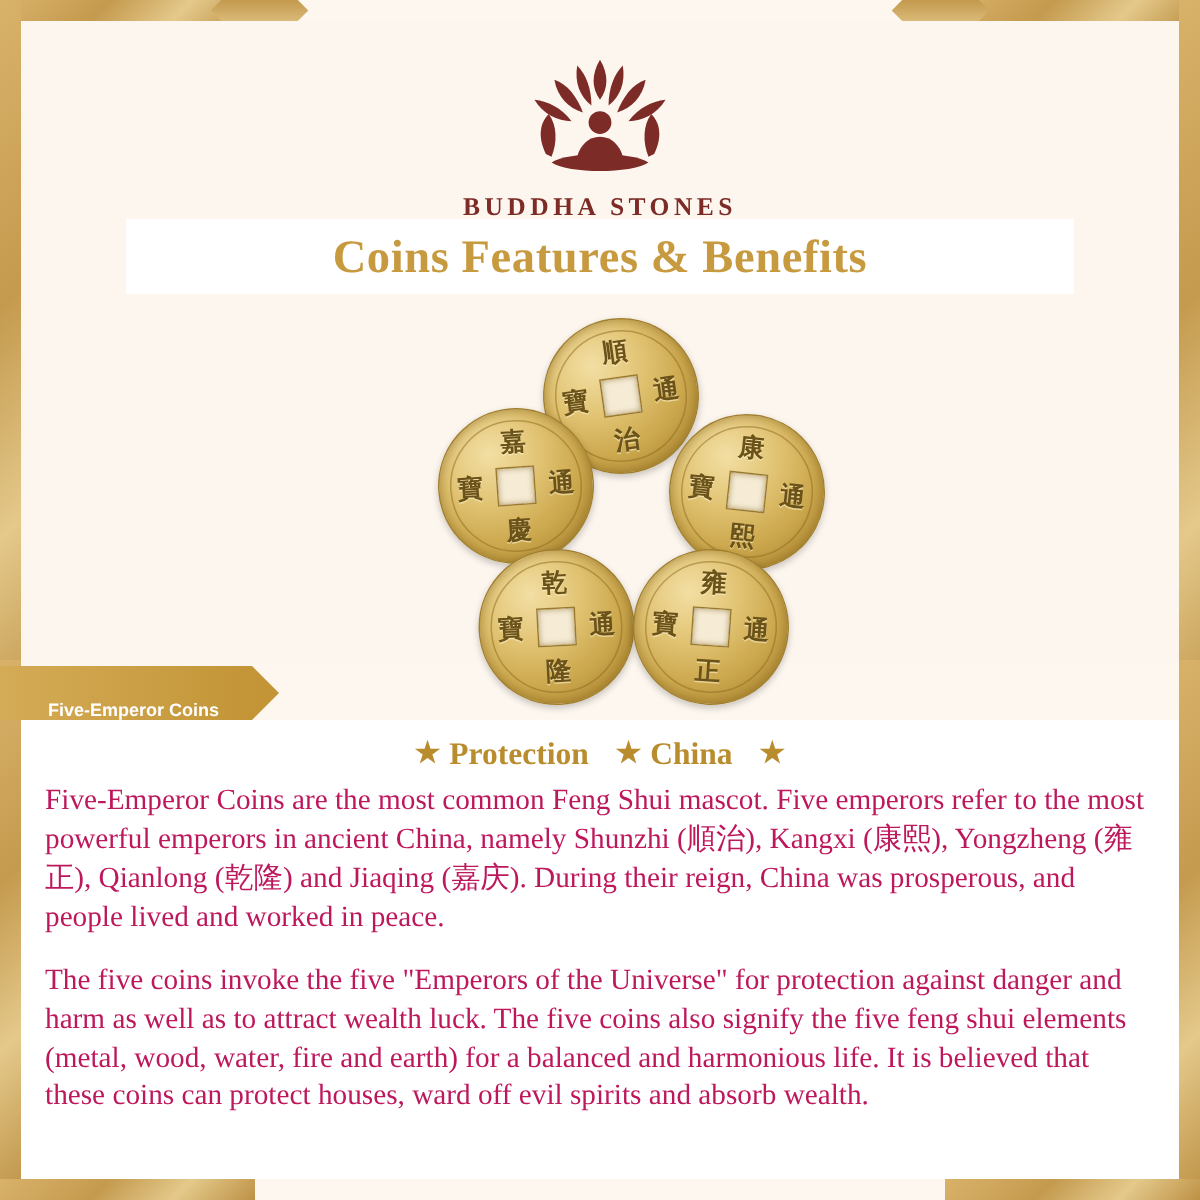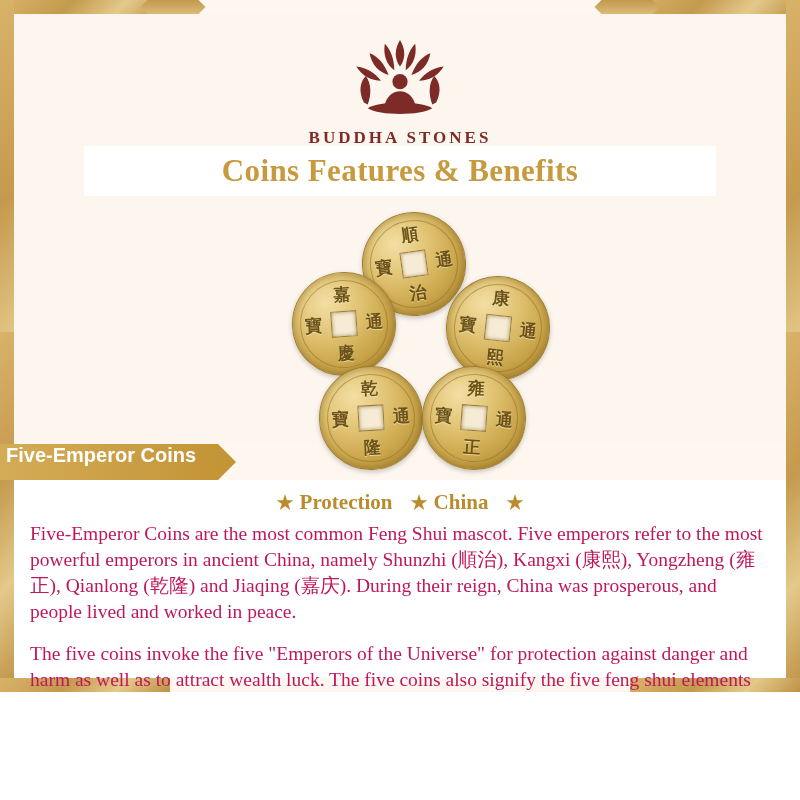--- a/index.html
+++ b/index.html
@@ -4,21 +4,21 @@
 <style>
   * { box-sizing: border-box; margin: 0; padding: 0; }
   html, body {
     width: 800px; height: 800px;
     font-family: "Liberation Sans", sans-serif;
     background: #ffffff;
     overflow: hidden;
   }
   .page {
     position: relative;
-    width: 800px; height: 692px;
+    width: 800px; height: 800px;
     background: #fdf7f0;
     overflow: hidden;
   }
   
   .frame-corner {
     position: absolute;
     background: linear-gradient(135deg, #d9b26a, #c49a4e 40%, #e4c98b 70%, #bd9144);
     z-index: 1;
   }
   .fc-top-left-h { left: 0; top: 0; width: 170px; height: 14px; }
@@ -123,28 +123,28 @@
   .coin-2 { left: 278px; top: 68px; transform: rotate(-4deg); }
   .coin-3 { left: 432px; top: 72px; transform: rotate(6deg); }
   .coin-4 { left: 305px; top: 162px; transform: rotate(-3deg); }
   .coin-5 { left: 408px; top: 162px; transform: rotate(4deg); }
 
   
   .ribbon {
     position: absolute;
     left: 0; top: 444px;
     height: 36px;
-    padding: 0 22px 0 6px;
+    padding: 0 22px 0 32px;
     background: linear-gradient(90deg, #cfa css, #c89f4b);
     background: linear-gradient(90deg, #d4ab56, #c39537);
-    display: flex; align-items: flex-start;
+    display: flex; align-items: flex-end;
     z-index: 4;
     color: #ffffff;
     font-weight: 700;
-    font-size: 20px;
+    font-size: 12px;
   }
   .ribbon::after {
     content: "";
     position: absolute;
     right: -18px; top: 0;
     border-top: 18px solid transparent;
     border-bottom: 18px solid transparent;
     border-left: 18px solid #c39537;
   }
 

